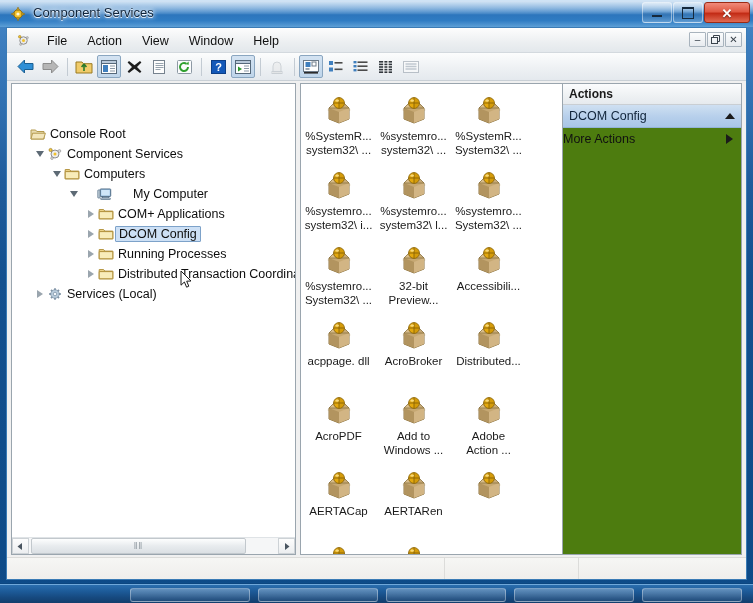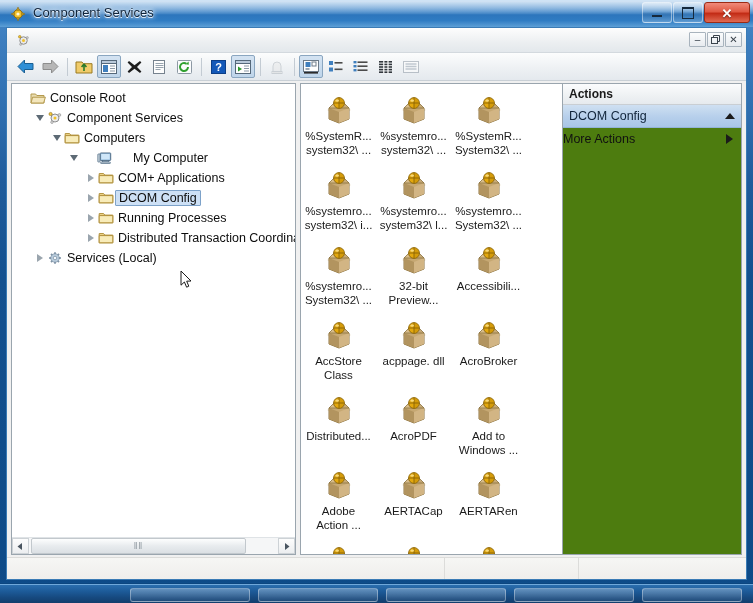--- a/index.html
+++ b/index.html
@@ -290,20 +290,27 @@
     <div id="menubar">
       <span class="menu-sysicon">
         <svg width="15" height="15" viewBox="0 0 16 16">
           <circle cx="8" cy="8" r="4" fill="#e9e9e9" stroke="#888" stroke-width="1"></circle>
           <circle cx="8" cy="8" r="1.6" fill="#f2c12a"></circle>
           <circle cx="4" cy="4" r="1.4" fill="#f2c12a" stroke="#8a6a12" stroke-width=".5"></circle>
           <circle cx="12" cy="5" r="1.2" fill="#cfcfcf" stroke="#888" stroke-width=".5"></circle>
           <circle cx="5" cy="12" r="1.2" fill="#cfcfcf" stroke="#888" stroke-width=".5"></circle>
         </svg>
       </span>
+      <div class="menu-items">
+        <div class="menu-item">File</div>
+        <div class="menu-item">Action</div>
+        <div class="menu-item">View</div>
+        <div class="menu-item">Window</div>
+        <div class="menu-item">Help</div>
+      </div>
       <div class="mdi-wbtns">
         <div class="mdi-wbtn">
           <span class="g">–</span>
         </div>
         <div class="mdi-wbtn">
           <span class="g">
             <svg width="9" height="9" viewBox="0 0 9 9">
                 <rect x="0.5" y="2.5" width="6" height="6" fill="none" stroke="#3a434c"></rect>
                 <polyline points="2.5,2.5 2.5,0.5 8.5,0.5 8.5,6.5 6.5,6.5" fill="none" stroke="#3a434c"></polyline>
               </svg>
@@ -428,21 +435,21 @@
           <path d="M3.5 5 h11 M3.5 7.5 h11 M3.5 10 h11" stroke="#9aa6b2" stroke-width="1.3"></path>
         </svg>
       </div>
     </div>
 
     <div id="panes">
 
       <div id="tree-pane">
         <div id="tree-scrollwrap">
           <div class="tree" id="tree-root">
-              <div class="tnode" style="padding-left: 0px;">
+              <div class="tnode" style="padding-left: 0px; margin-top: 36px;">
                 <span class="texp"></span>
                 <span class="ticon"><svg width="16" height="16" viewBox="0 0 16 16">
                     <path d="M1 4 h4.6 l1.2 1.5 H14 V13 H1 Z" fill="#e9dcb0" stroke="#b49a4e" stroke-width="1"></path>
                     <path d="M2.6 7.2 H15.4 L13.6 13 H1 Z" fill="#f3e6bc" stroke="#b49a4e" stroke-width="1"></path>
                   </svg></span>
                 <span class="tlabel">Console Root</span>
               </div>
               <div class="tnode" style="padding-left: 17px;">
                 <span class="texp">
                   <span class="tri tri-down"></span>
@@ -729,37 +736,20 @@
                     <path d="M6 14 L16 18 L16 29 L6 25 Z" fill="#b2945f"></path>
                     <path d="M16 18 L26 14 L26 25 L16 29 Z" fill="#d2b584"></path>
                     <path d="M6 14 L11 9 L21 9 L16 14 Z" fill="#d9bd8c" stroke="#8c7340" stroke-width=".8"></path>
                     <path d="M26 14 L21 9 L11 9 L16 14 Z" fill="#c8aa77" stroke="#8c7340" stroke-width=".8"></path>
                     <circle cx="16" cy="9" r="5.4" fill="#e3a80f"></circle>
                     <circle cx="16" cy="9" r="5.4" fill="none" stroke="#8a6408" stroke-width=".9"></circle>
                     <path d="M16 3.7 a5.4 5.4 0 0 1 0 10.6" fill="#c98f06" opacity=".55"></path>
                     <path d="M10.6 9 h10.8 M16 3.6 v10.8" stroke="#8a6408" stroke-width=".9" fill="none"></path>
                     <ellipse cx="14.2" cy="6.6" rx="1.9" ry="1.2" fill="#fbe08a" opacity=".85"></ellipse>
                   </svg></div>
-                <div class="ilabel">AccStore</div>
-                <div class="ilabel">Class</div>
-              </div>
-              <div class="icell">
-                <div class="ibox"><svg width="32" height="32" viewBox="0 0 32 32">
-                    <path d="M4 16 L16 11 L28 16 L16 21 Z" fill="#d9c08a" opacity=".55"></path>
-                    <path d="M6 14 L16 10 L26 14 L26 25 L16 29 L6 25 Z" fill="#c6a873" stroke="#8c7340" stroke-width="1"></path>
-                    <path d="M6 14 L16 18 L16 29 L6 25 Z" fill="#b2945f"></path>
-                    <path d="M16 18 L26 14 L26 25 L16 29 Z" fill="#d2b584"></path>
-                    <path d="M6 14 L11 9 L21 9 L16 14 Z" fill="#d9bd8c" stroke="#8c7340" stroke-width=".8"></path>
-                    <path d="M26 14 L21 9 L11 9 L16 14 Z" fill="#c8aa77" stroke="#8c7340" stroke-width=".8"></path>
-                    <circle cx="16" cy="9" r="5.4" fill="#e3a80f"></circle>
-                    <circle cx="16" cy="9" r="5.4" fill="none" stroke="#8a6408" stroke-width=".9"></circle>
-                    <path d="M16 3.7 a5.4 5.4 0 0 1 0 10.6" fill="#c98f06" opacity=".55"></path>
-                    <path d="M10.6 9 h10.8 M16 3.6 v10.8" stroke="#8a6408" stroke-width=".9" fill="none"></path>
-                    <ellipse cx="14.2" cy="6.6" rx="1.9" ry="1.2" fill="#fbe08a" opacity=".85"></ellipse>
-                  </svg></div>
                 <div class="ilabel">acppage. dll</div>
                 <div class="ilabel"></div>
               </div>
               <div class="icell">
                 <div class="ibox"><svg width="32" height="32" viewBox="0 0 32 32">
                     <path d="M4 16 L16 11 L28 16 L16 21 Z" fill="#d9c08a" opacity=".55"></path>
                     <path d="M6 14 L16 10 L26 14 L26 25 L16 29 L6 25 Z" fill="#c6a873" stroke="#8c7340" stroke-width="1"></path>
                     <path d="M6 14 L16 18 L16 29 L6 25 Z" fill="#b2945f"></path>
                     <path d="M16 18 L26 14 L26 25 L16 29 Z" fill="#d2b584"></path>
                     <path d="M6 14 L11 9 L21 9 L16 14 Z" fill="#d9bd8c" stroke="#8c7340" stroke-width=".8"></path>

